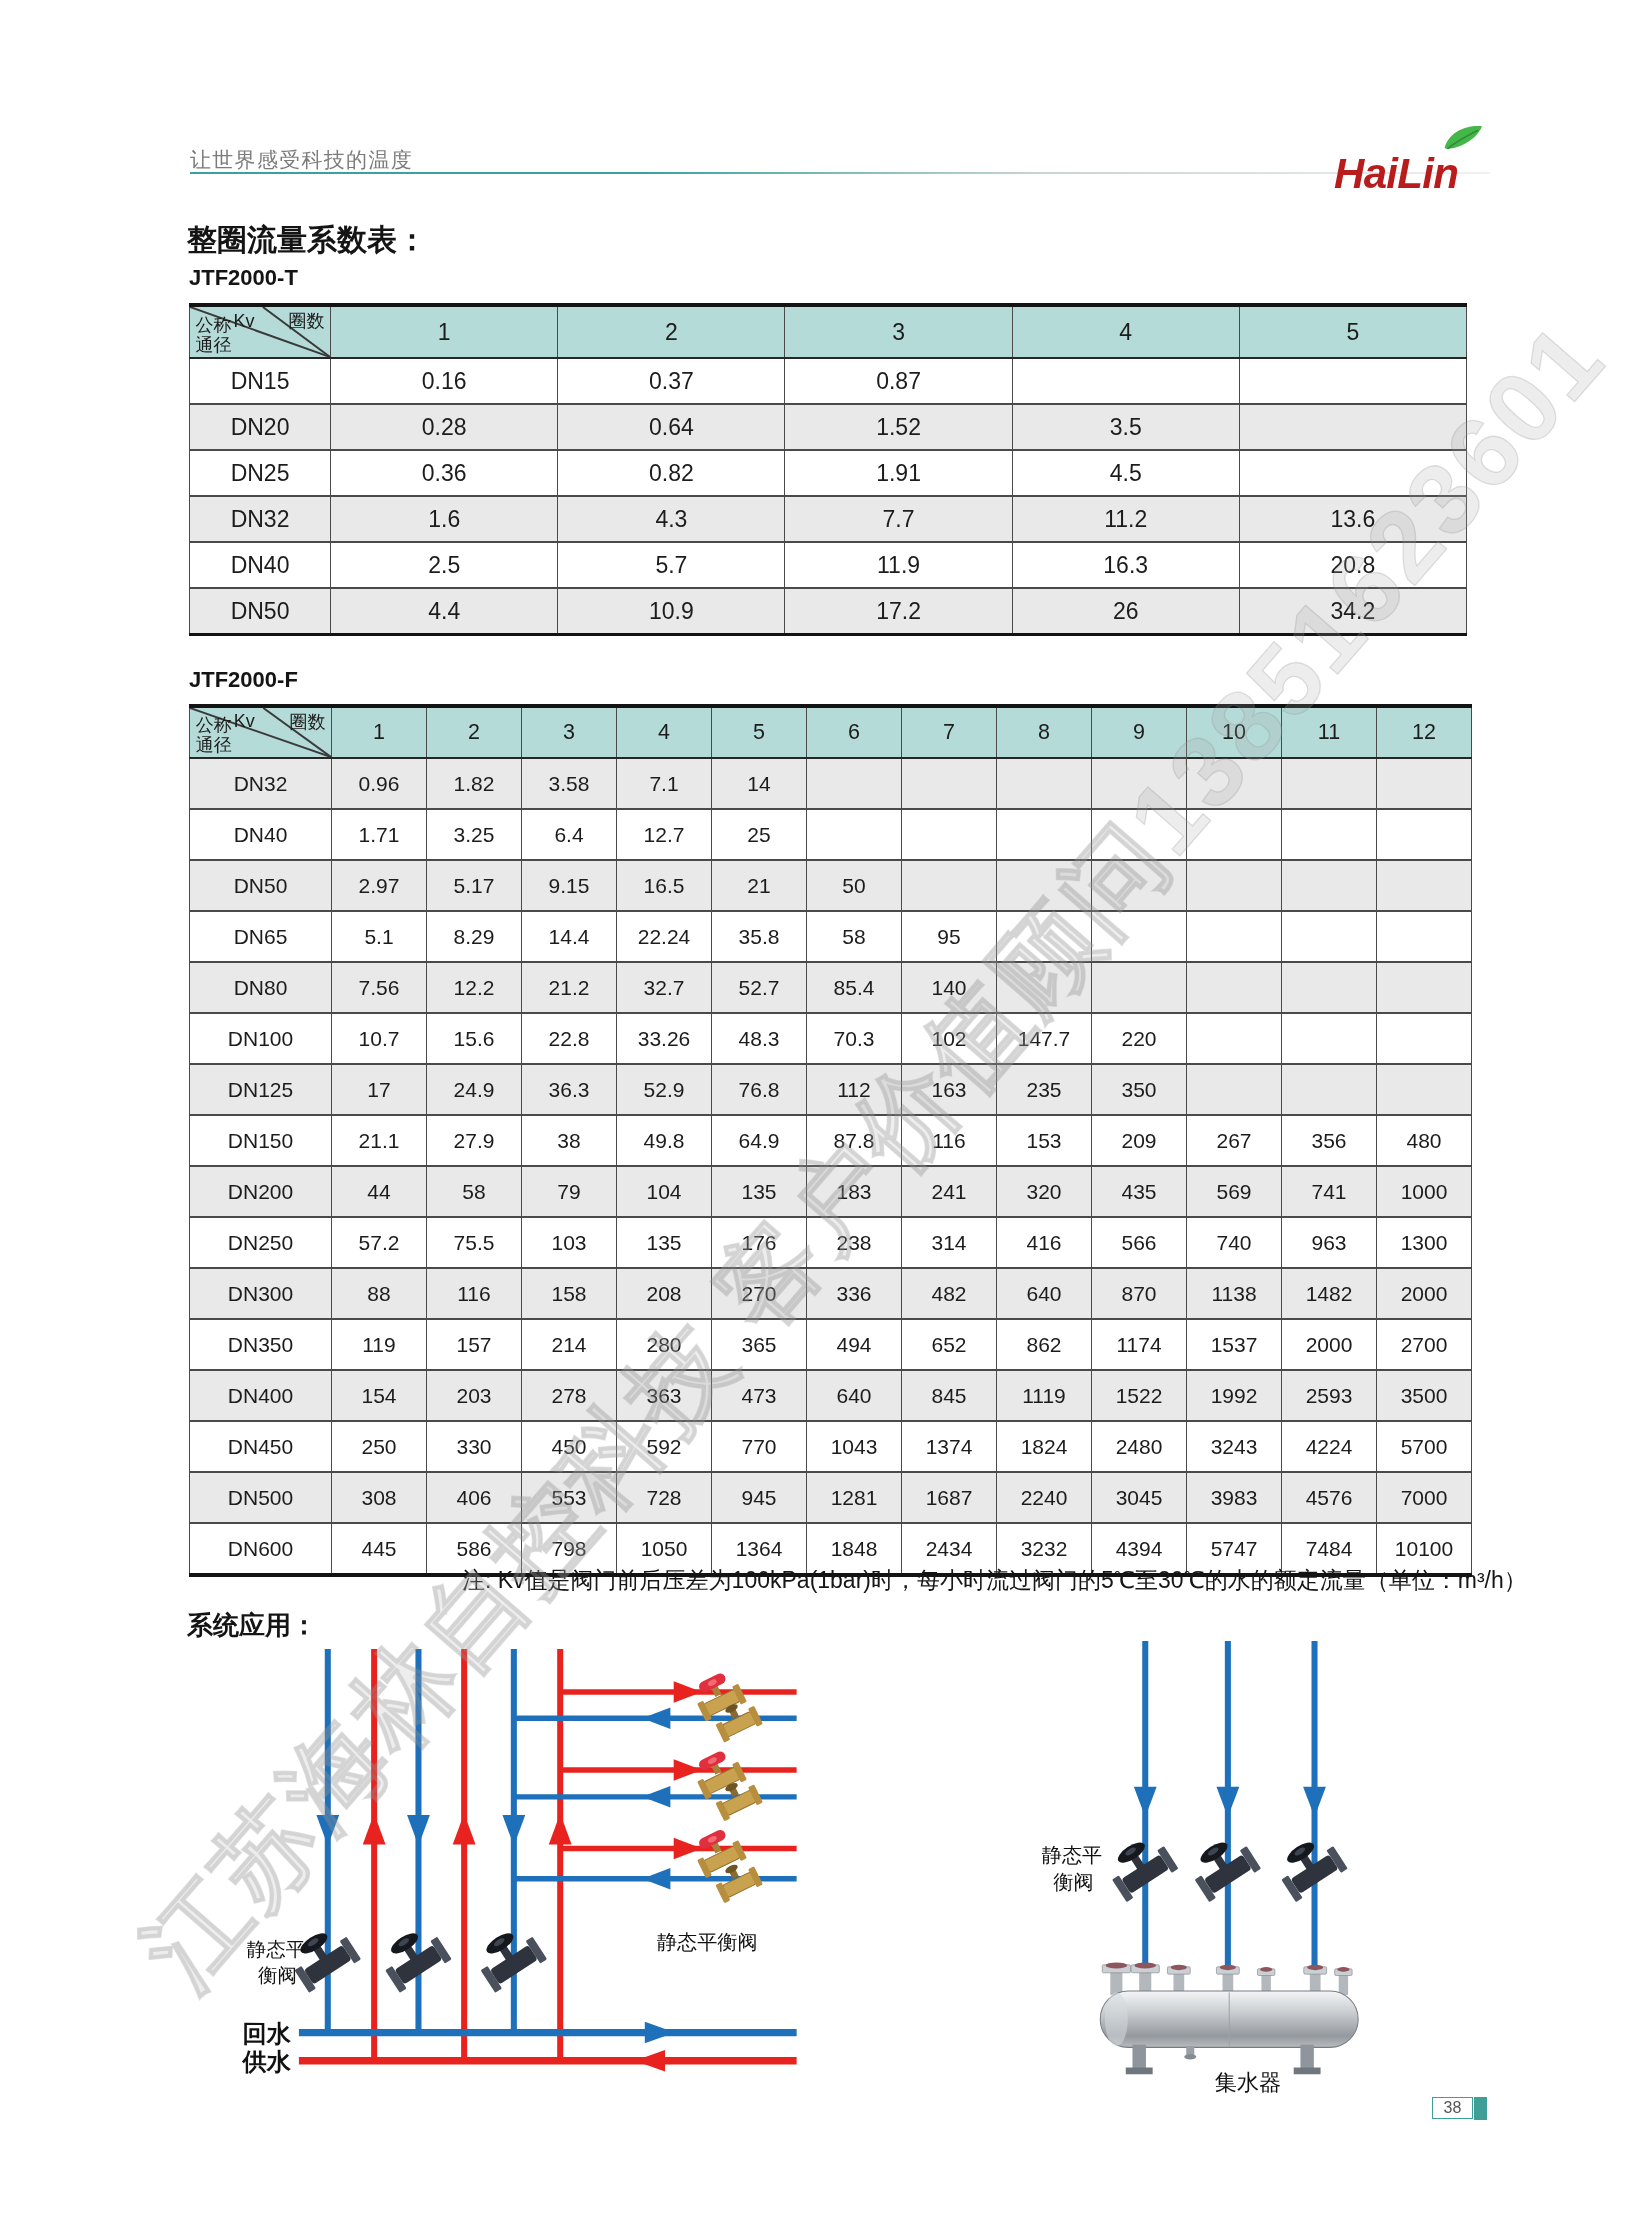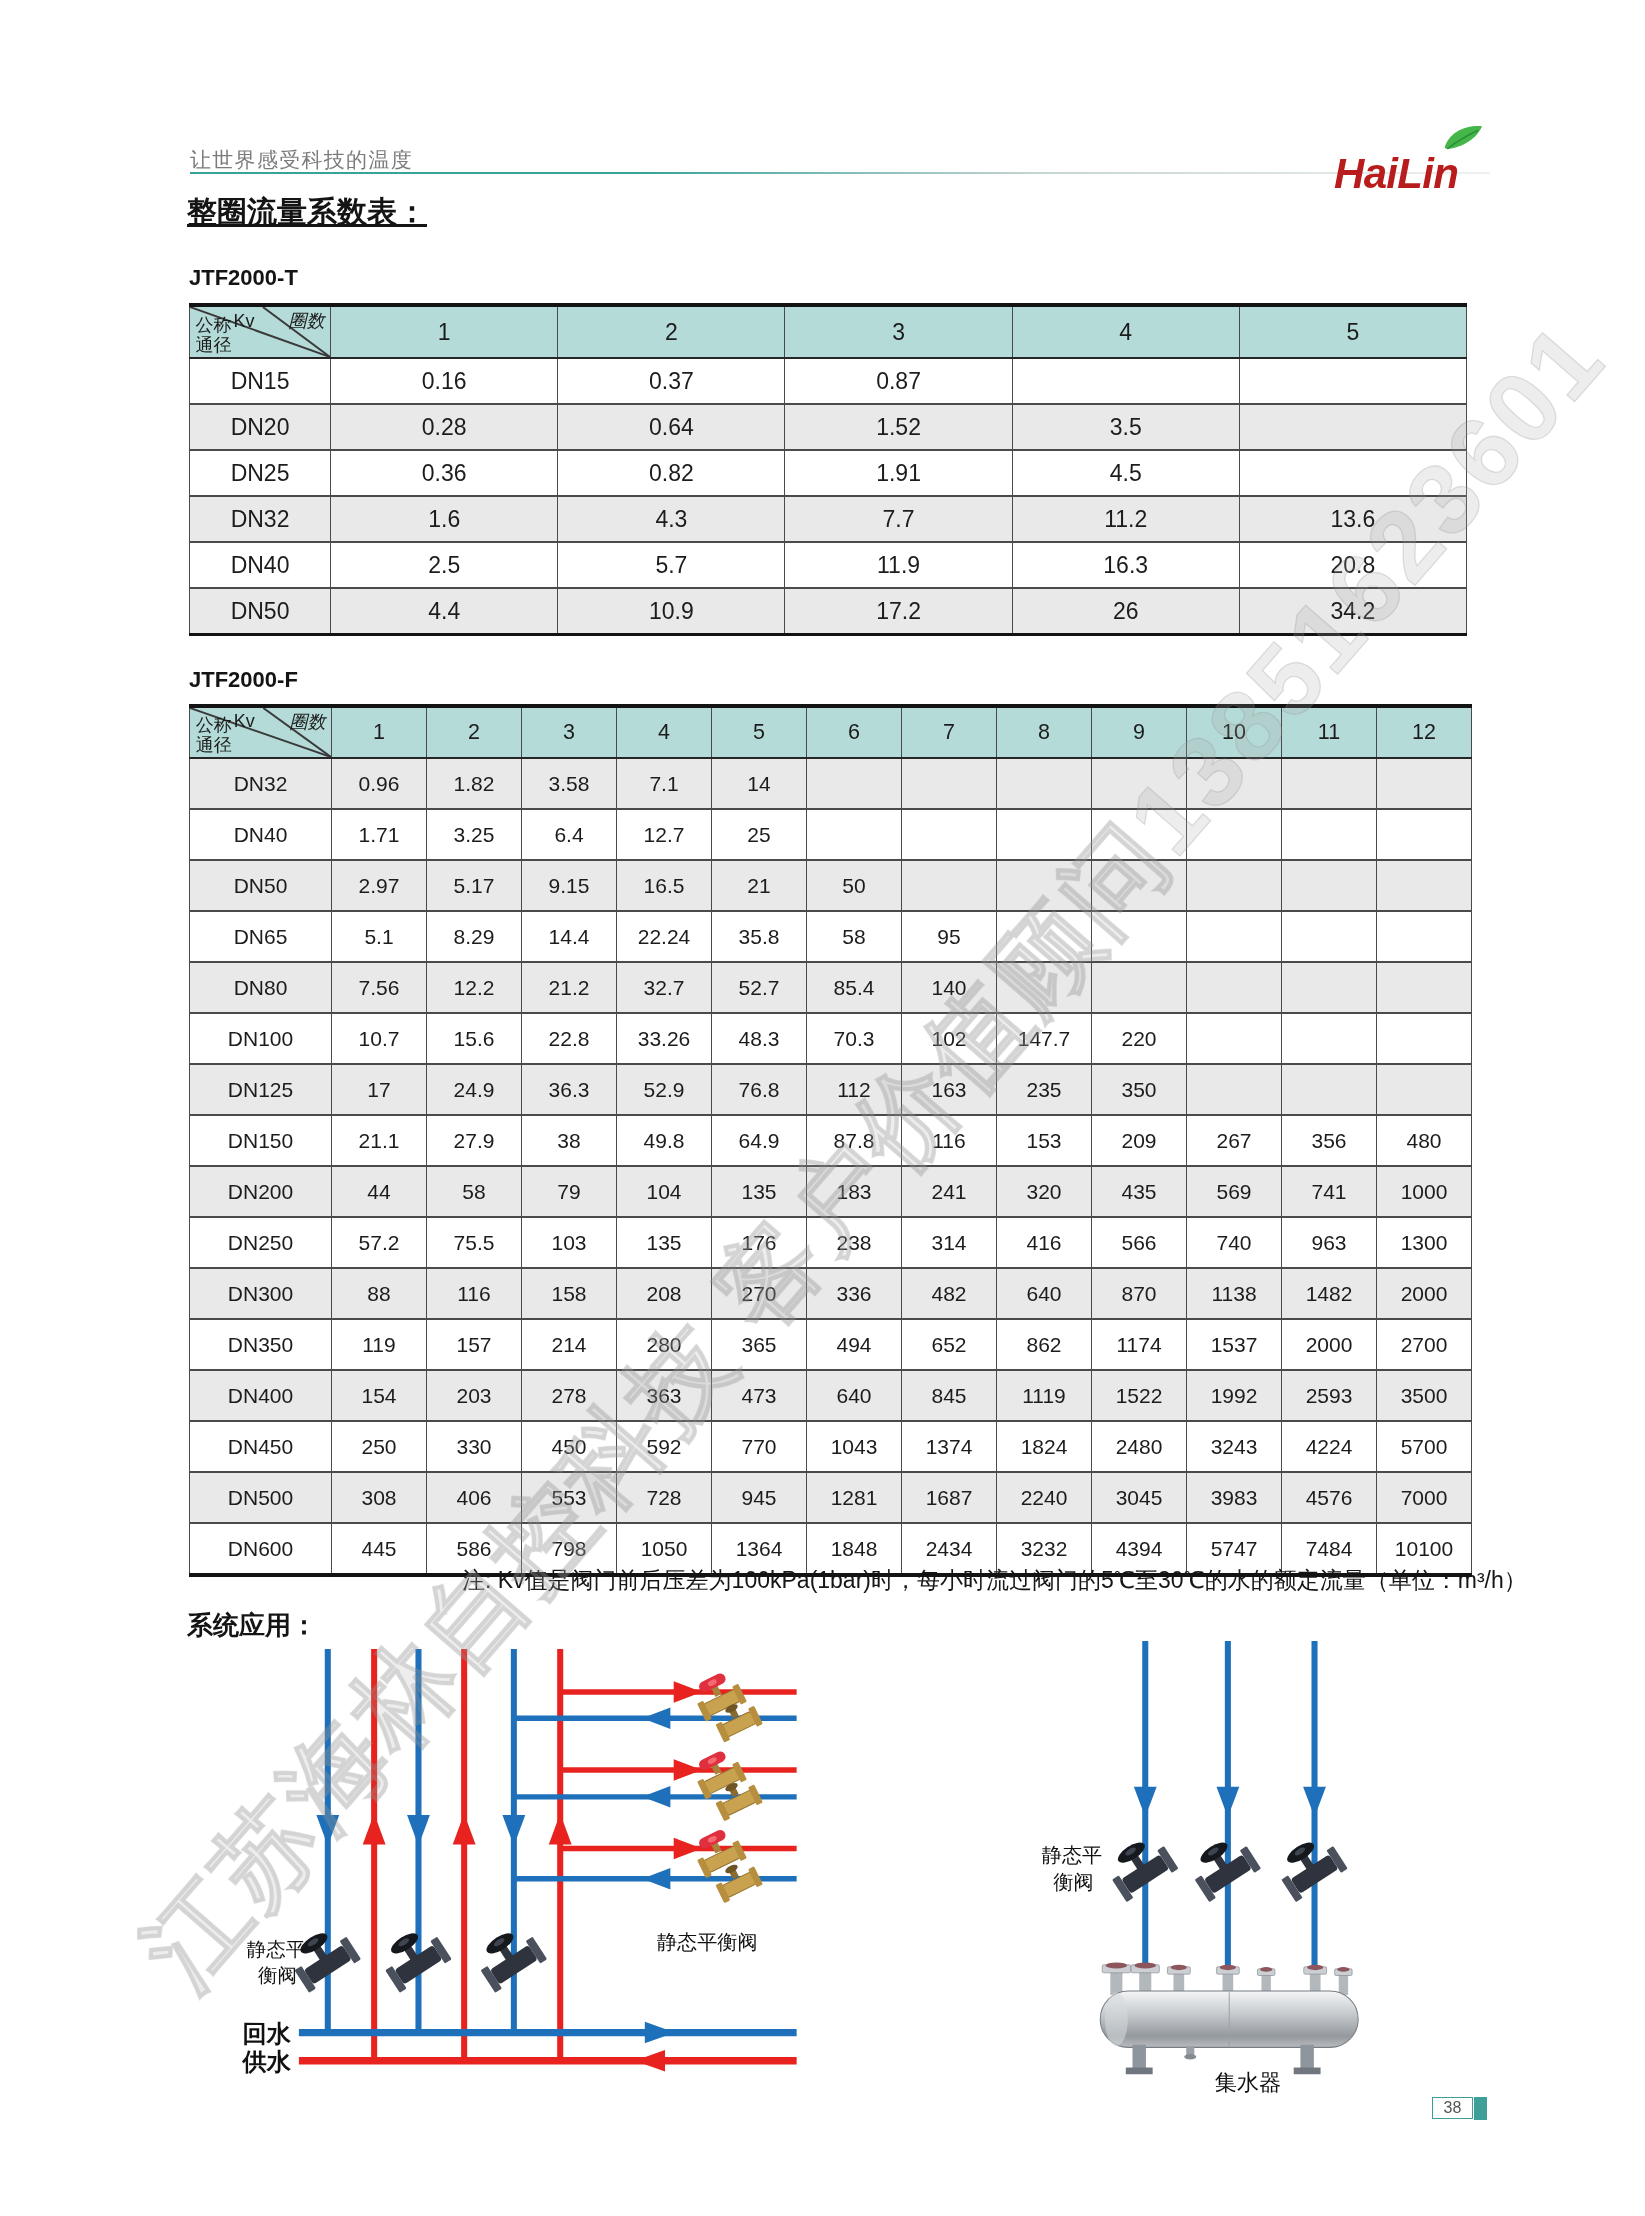--- a/index.html
+++ b/index.html
@@ -10,21 +10,21 @@
 
   
   .slogan{left:190px;top:146px;font-size:21px;letter-spacing:1.3px;color:#7b7b7b;}
   .underline{left:190px;top:172px;width:1300px;height:2px;
     background:linear-gradient(90deg,#38a39d 0%,#38a39d 35%,#c6d4d2 65%,#eef1f0 100%);}
   .logo-text{left:1334px;top:150px;font-size:42px;font-weight:700;font-style:italic;
     color:#b91c1c;letter-spacing:-0.7px;}
   .leaf{left:1442px;top:122px;}
 
   
-  .page-title{left:187px;top:192px;font-size:30px;font-weight:700;color:#141414;text-decoration:underline;}
+  .page-title{left:187px;top:220px;font-size:30px;font-weight:700;color:#141414;}
   .tbl-label{font-size:22px;font-weight:700;color:#141414;}
   #t1-label{left:189px;top:265px;}
   #t2-label{left:189px;top:667px;}
   .note{left:462px;top:1565px;font-size:23px;color:#161616;}
   .diagram-title{left:187px;top:1608px;font-size:26px;font-weight:700;color:#141414;}
 
   
   .tblwrap{position:absolute;width:1278px;}
   #t1-wrap{left:189px;top:303px;}
   #t2-wrap{left:189px;top:704px;}
@@ -39,21 +39,21 @@
   #t1-wrap thead th{height:50px;font-size:23px;}
   #t1-wrap tbody td{height:44px;font-size:23px;}
   #t2-wrap thead th{height:49px;font-size:21.5px;}
   #t2-wrap tbody td{height:49px;font-size:21px;}
 
   th.corner{position:relative;padding:0;}
   th.corner svg{position:absolute;inset:0;width:100%;height:100%;}
   th.corner line{stroke:#3a3a3a;stroke-width:2;vector-effect:non-scaling-stroke;}
   th.corner span{position:absolute;font-size:18px;color:#1c1c1c;}
   th.corner .c-kv{left:31%;top:7%;}
-  th.corner .c-quan{right:4%;top:4%;font-style:italic;}
+  th.corner .c-quan{right:4%;top:4%;}
   th.corner .c-dn{left:4%;bottom:4%;line-height:1.08;text-align:right;}
   th.corner .c-dn i{display:block;font-style:normal;}
 
   
   .diagram-svg{left:0;top:0;width:1645px;height:2216px;}
   .svg-label{font-family:"Liberation Sans",sans-serif;fill:#111;}
 
   
   .pagenum-box{left:1432px;top:2097px;width:39px;height:20px;border:1.3px solid #3e9e98;
     background:#fff;font-size:16px;color:#555;text-align:center;line-height:19px;}

